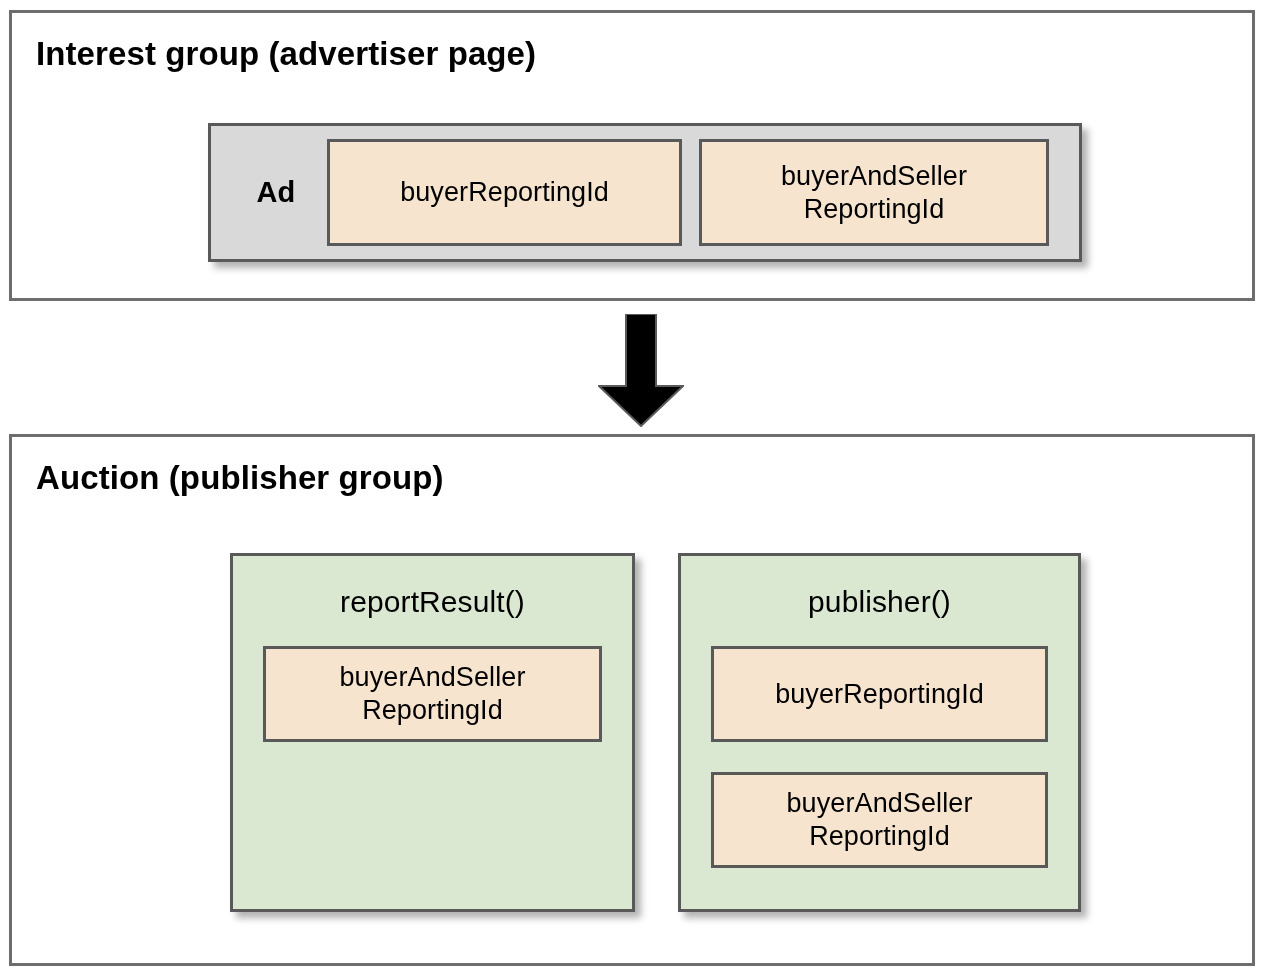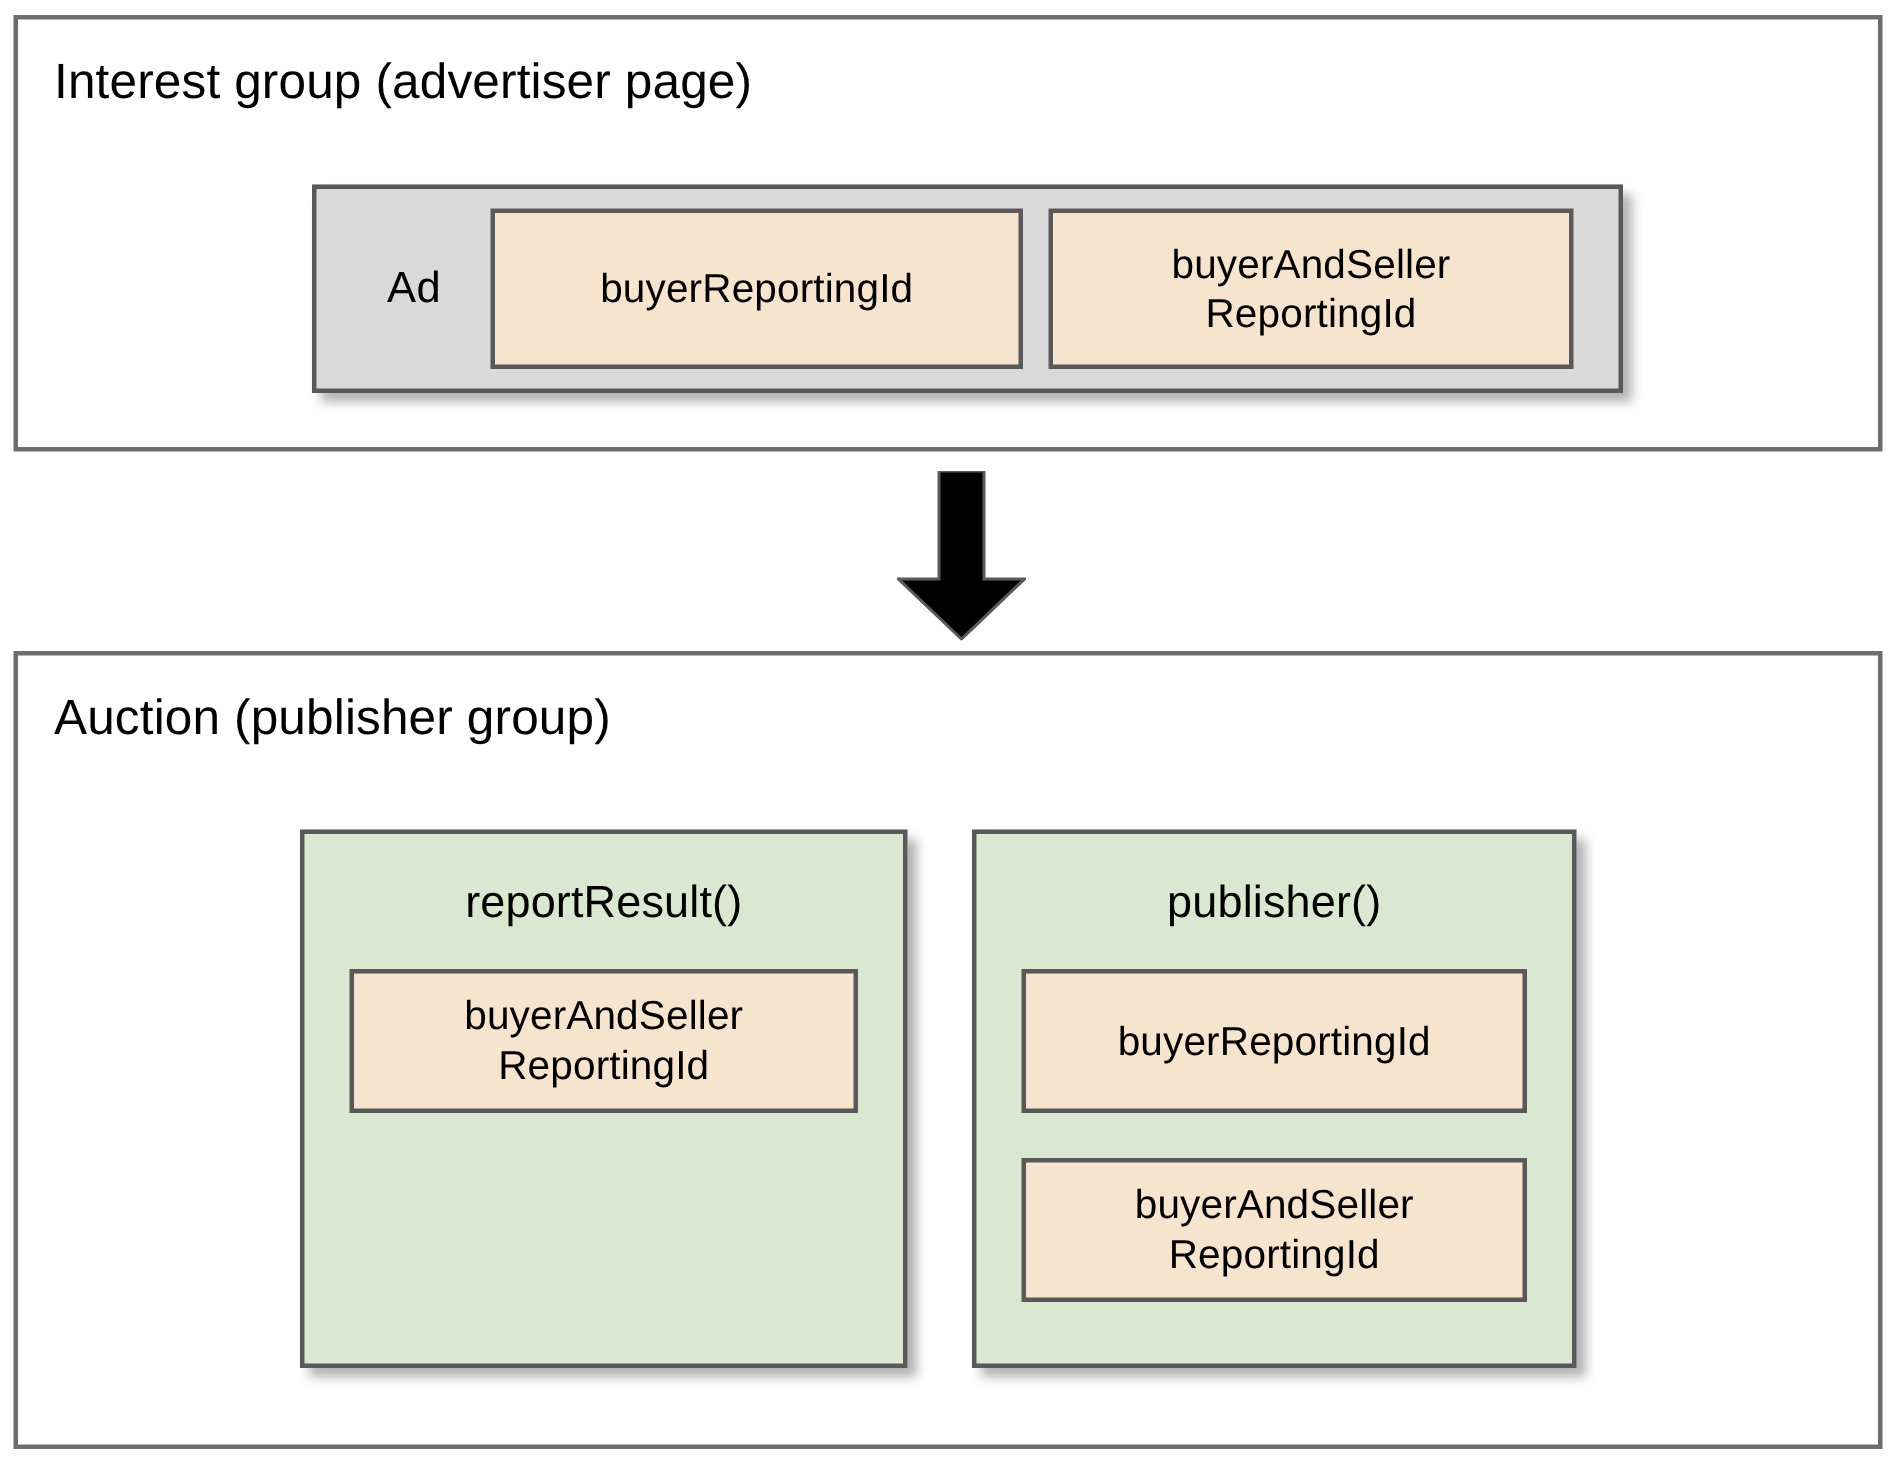--- a/index.html
+++ b/index.html
@@ -42,21 +42,21 @@
     width: 1246px;
     height: 532px;
   }
 
   .section-title {
     position: absolute;
     left: 24px;
     top: 22px;
     font-size: 33px;
     line-height: 38px;
-    font-weight: 400;
+    font-weight: 700;
     letter-spacing: 0.1px;
     color: #000000;
     white-space: nowrap;
   }
 
   
   #ad-box {
     position: absolute;
     left: 196px;
     top: 110px;
@@ -66,21 +66,21 @@
     border: 3px solid #595959;
     box-sizing: border-box;
     box-shadow: 6px 6px 7px rgba(0,0,0,0.30);
     display: flex;
     align-items: center;
     padding: 0 14px;
     box-sizing: border-box;
   }
   #ad-label {
     font-size: 29px;
-    font-weight: normal;
+    font-weight: bold;
     letter-spacing: 0.2px;
     width: 102px;
     text-align: center;
     flex: 0 0 auto;
     color: #000000;
   }
 
   
   .field-box {
     background: #f7e4cf;
@@ -117,20 +117,21 @@
     height: 113px;
   }
 
   
   .fn-box {
     position: absolute;
     background: #dae8d2;
     border: 3px solid #595959;
     box-sizing: border-box;
     box-shadow: 6px 6px 7px rgba(0,0,0,0.30);
+    margin-left: 30px;
   }
   #fn-box-report-result {
     left: 200px;
     top: 553px;
     width: 405px;
     height: 359px;
   }
   #fn-box-report-win {
     left: 648px;
     top: 553px;

